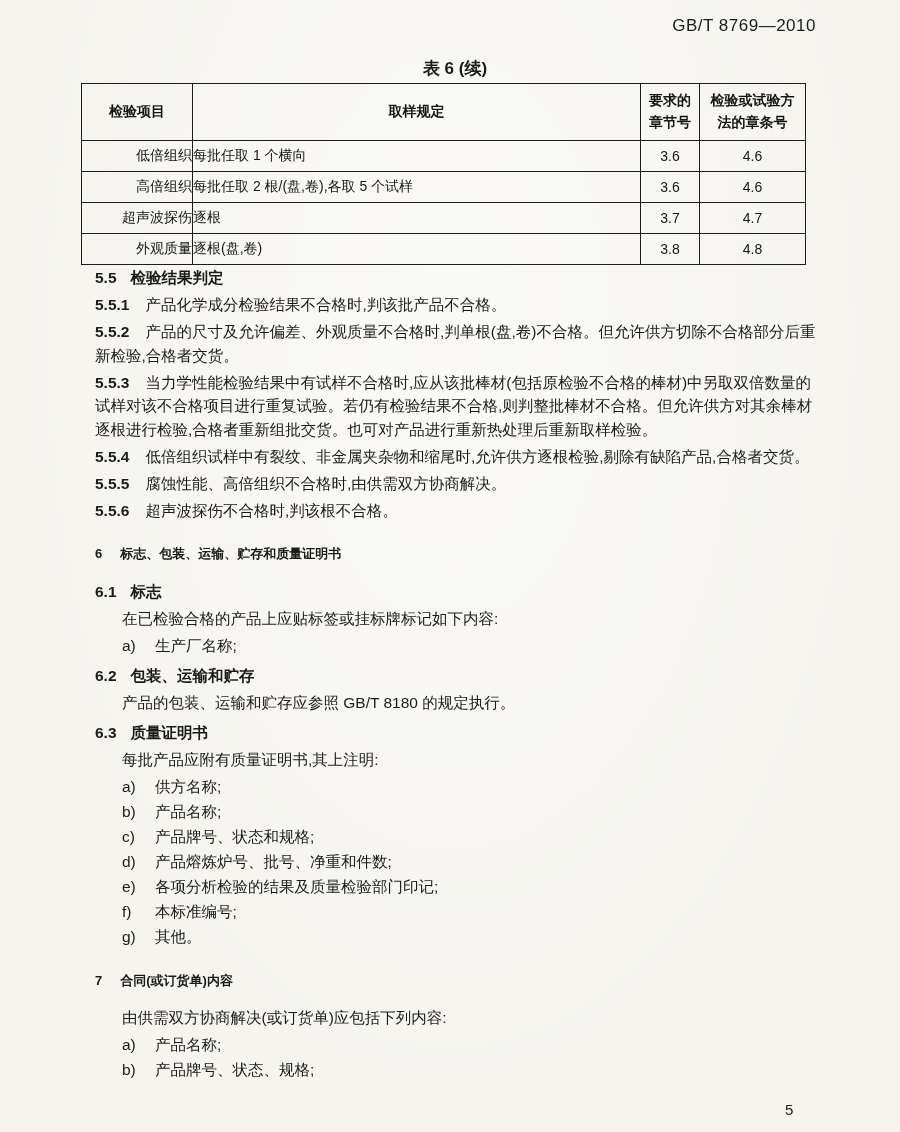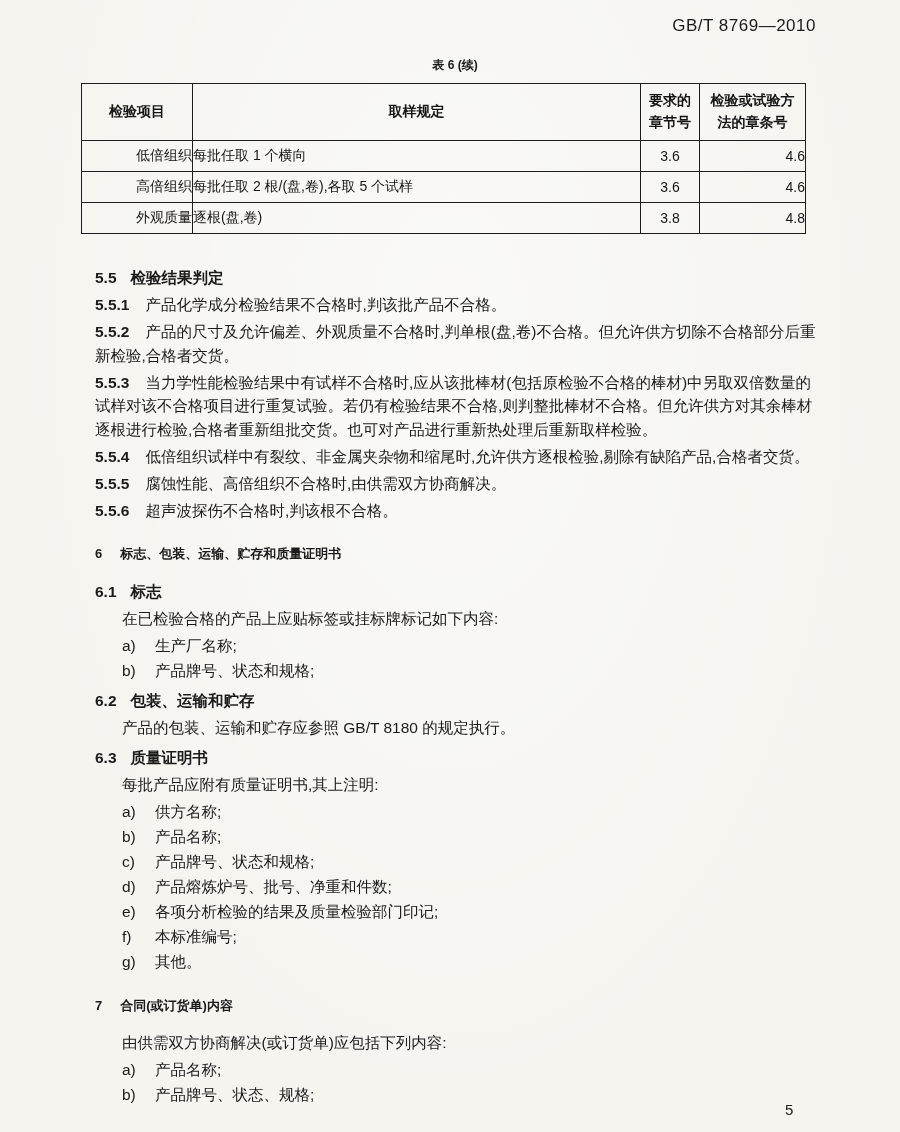--- a/index.html
+++ b/index.html
@@ -12,41 +12,41 @@
     color:#1b1b1b;
     position:relative;
     overflow:hidden;
   }
   .page-header{
     position:absolute;top:16px;right:84px;
     font-weight:normal;font-size:17px;letter-spacing:.5px;
   }
   .table-caption{
     position:absolute;top:57px;left:95px;width:720px;
-    text-align:center;font-weight:bold;font-size:12px;
+    text-align:center;font-weight:bold;font-size:17px;
   }
   table.spec{
     position:absolute;top:83px;left:81px;width:720px;
     border-collapse:collapse;font-size:14px;color:#161616;
     table-layout:fixed;
   }
   table.spec th, table.spec td{
     border:1.6px solid #1d1d1d;
     padding:0;
   }
   table.spec thead th{
     height:56px;font-weight:bold;white-space:pre-line;line-height:1.55;
     text-align:center;font-size:14px;
   }
   table.spec tbody td{height:30px;}
   .col-item{width:110px;text-align:right;}
   .col-rule{width:447px;text-align:left;}
   td.col-rule{padding-left:13px;}
   .col-req{width:58px;text-align:center;}
-  .col-method{width:105px;text-align:right;}
+  .col-method{width:105px;text-align:center;}
 
   .content{
     position:absolute;top:266px;left:95px;width:722px;
     font-size:15.5px;line-height:23.5px;
   }
   .content p{margin:0 0 3.5px 0;}
   .clause-num{font-weight:bold;margin-right:16px;white-space:nowrap;}
   .clause-heading{font-weight:bold;}
   .clause-heading .clause-num{margin-right:14px;}
   .sec-heading{font-weight:bold;font-size:13px;margin:20px 0 14px 0 !important;}
@@ -86,20 +86,26 @@
       <td class="col-req">3.6</td>
       <td class="col-method">4.6</td>
     </tr>
     <tr>
       <td class="col-item">高倍组织</td>
       <td class="col-rule">每批任取 2 根/(盘,卷),各取 5 个试样</td>
       <td class="col-req">3.6</td>
       <td class="col-method">4.6</td>
     </tr>
     <tr>
+      <td class="col-item">超声波探伤</td>
+      <td class="col-rule">逐根</td>
+      <td class="col-req">3.7</td>
+      <td class="col-method">4.7</td>
+    </tr>
+    <tr>
       <td class="col-item">外观质量</td>
       <td class="col-rule">逐根(盘,卷)</td>
       <td class="col-req">3.8</td>
       <td class="col-method">4.8</td>
     </tr>
   </tbody>
 </table>
 
 <div class="content">
 
@@ -110,21 +116,20 @@
   <p><span class="clause-num">5.5.3</span><span>当力学性能检验结果中有试样不合格时,应从该批棒材(包括原检验不合格的棒材)中另取双倍数量的试样对该不合格项目进行重复试验。若仍有检验结果不合格,则判整批棒材不合格。但允许供方对其余棒材逐根进行检验,合格者重新组批交货。也可对产品进行重新热处理后重新取样检验。</span></p>
   <p><span class="clause-num">5.5.4</span><span>低倍组织试样中有裂纹、非金属夹杂物和缩尾时,允许供方逐根检验,剔除有缺陷产品,合格者交货。</span></p>
   <p><span class="clause-num">5.5.5</span><span>腐蚀性能、高倍组织不合格时,由供需双方协商解决。</span></p>
   <p><span class="clause-num">5.5.6</span><span>超声波探伤不合格时,判该根不合格。</span></p>
 
   <p class="sec-heading"><span class="clause-num">6</span><span>标志、包装、运输、贮存和质量证明书</span></p>
 
   <p class="sub-heading"><span class="clause-num">6.1</span><span>标志</span></p>
   <p class="indent">在已检验合格的产品上应贴标签或挂标牌标记如下内容:</p>
   <div class="list-item"><span class="li-label">a)</span><span>生产厂名称;</span></div>
-  <div class="list-item"><span class="li-label">b)</span><span>产品牌号、状态和规格;</span></div>
 
   <p class="sub-heading"><span class="clause-num">6.2</span><span>包装、运输和贮存</span></p>
   <p class="indent">产品的包装、运输和贮存应参照 GB/T 8180 的规定执行。</p>
 
   <p class="sub-heading"><span class="clause-num">6.3</span><span>质量证明书</span></p>
   <p class="indent">每批产品应附有质量证明书,其上注明:</p>
   <div class="list-item"><span class="li-label">a)</span><span>供方名称;</span></div>
   <div class="list-item"><span class="li-label">b)</span><span>产品名称;</span></div>
   <div class="list-item"><span class="li-label">c)</span><span>产品牌号、状态和规格;</span></div>
   <div class="list-item"><span class="li-label">d)</span><span>产品熔炼炉号、批号、净重和件数;</span></div>

